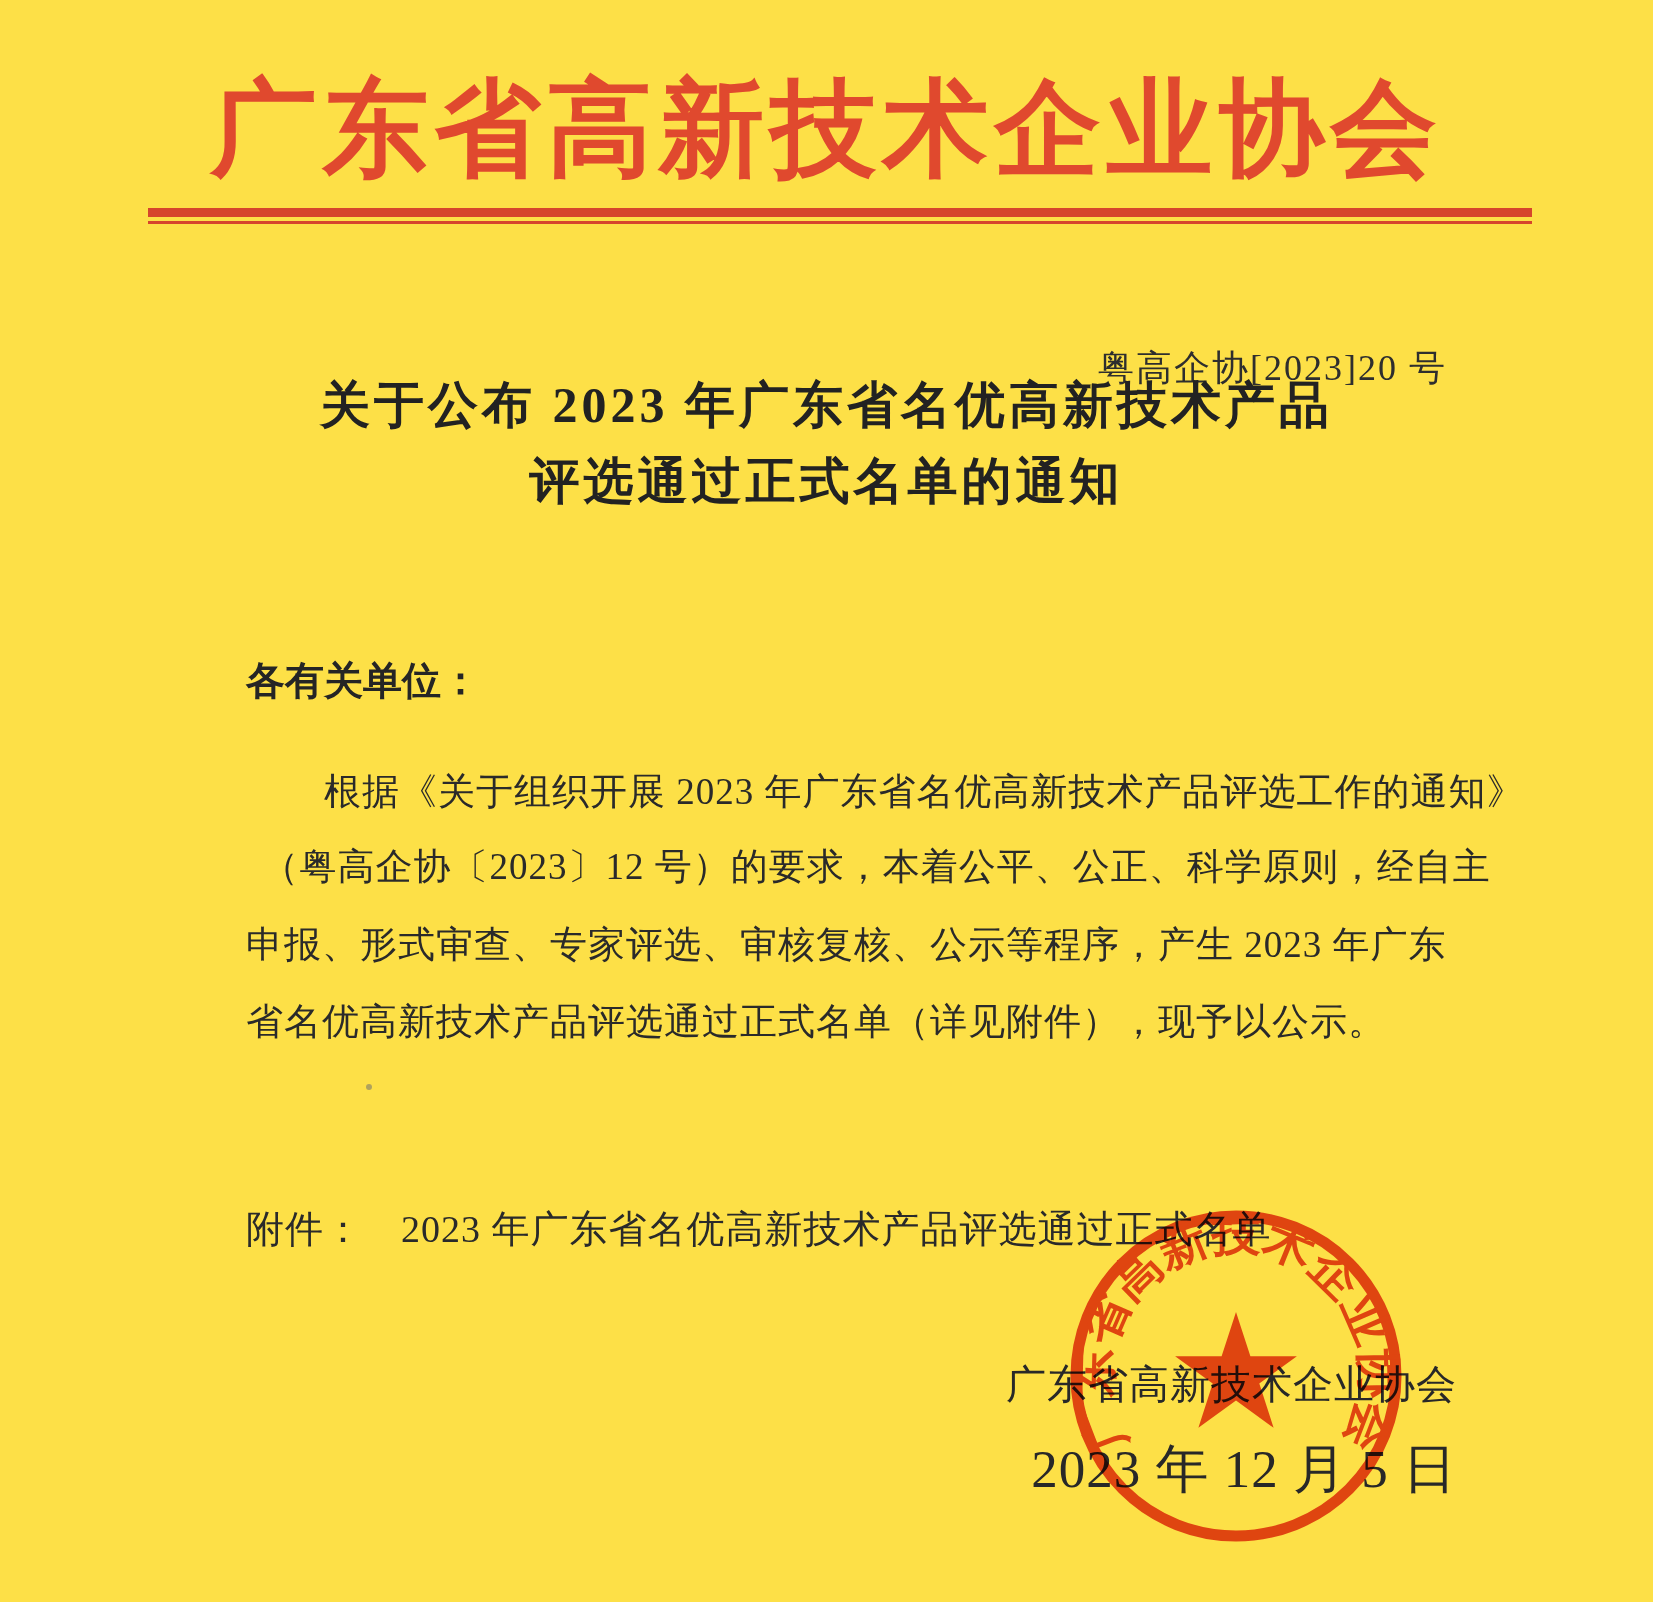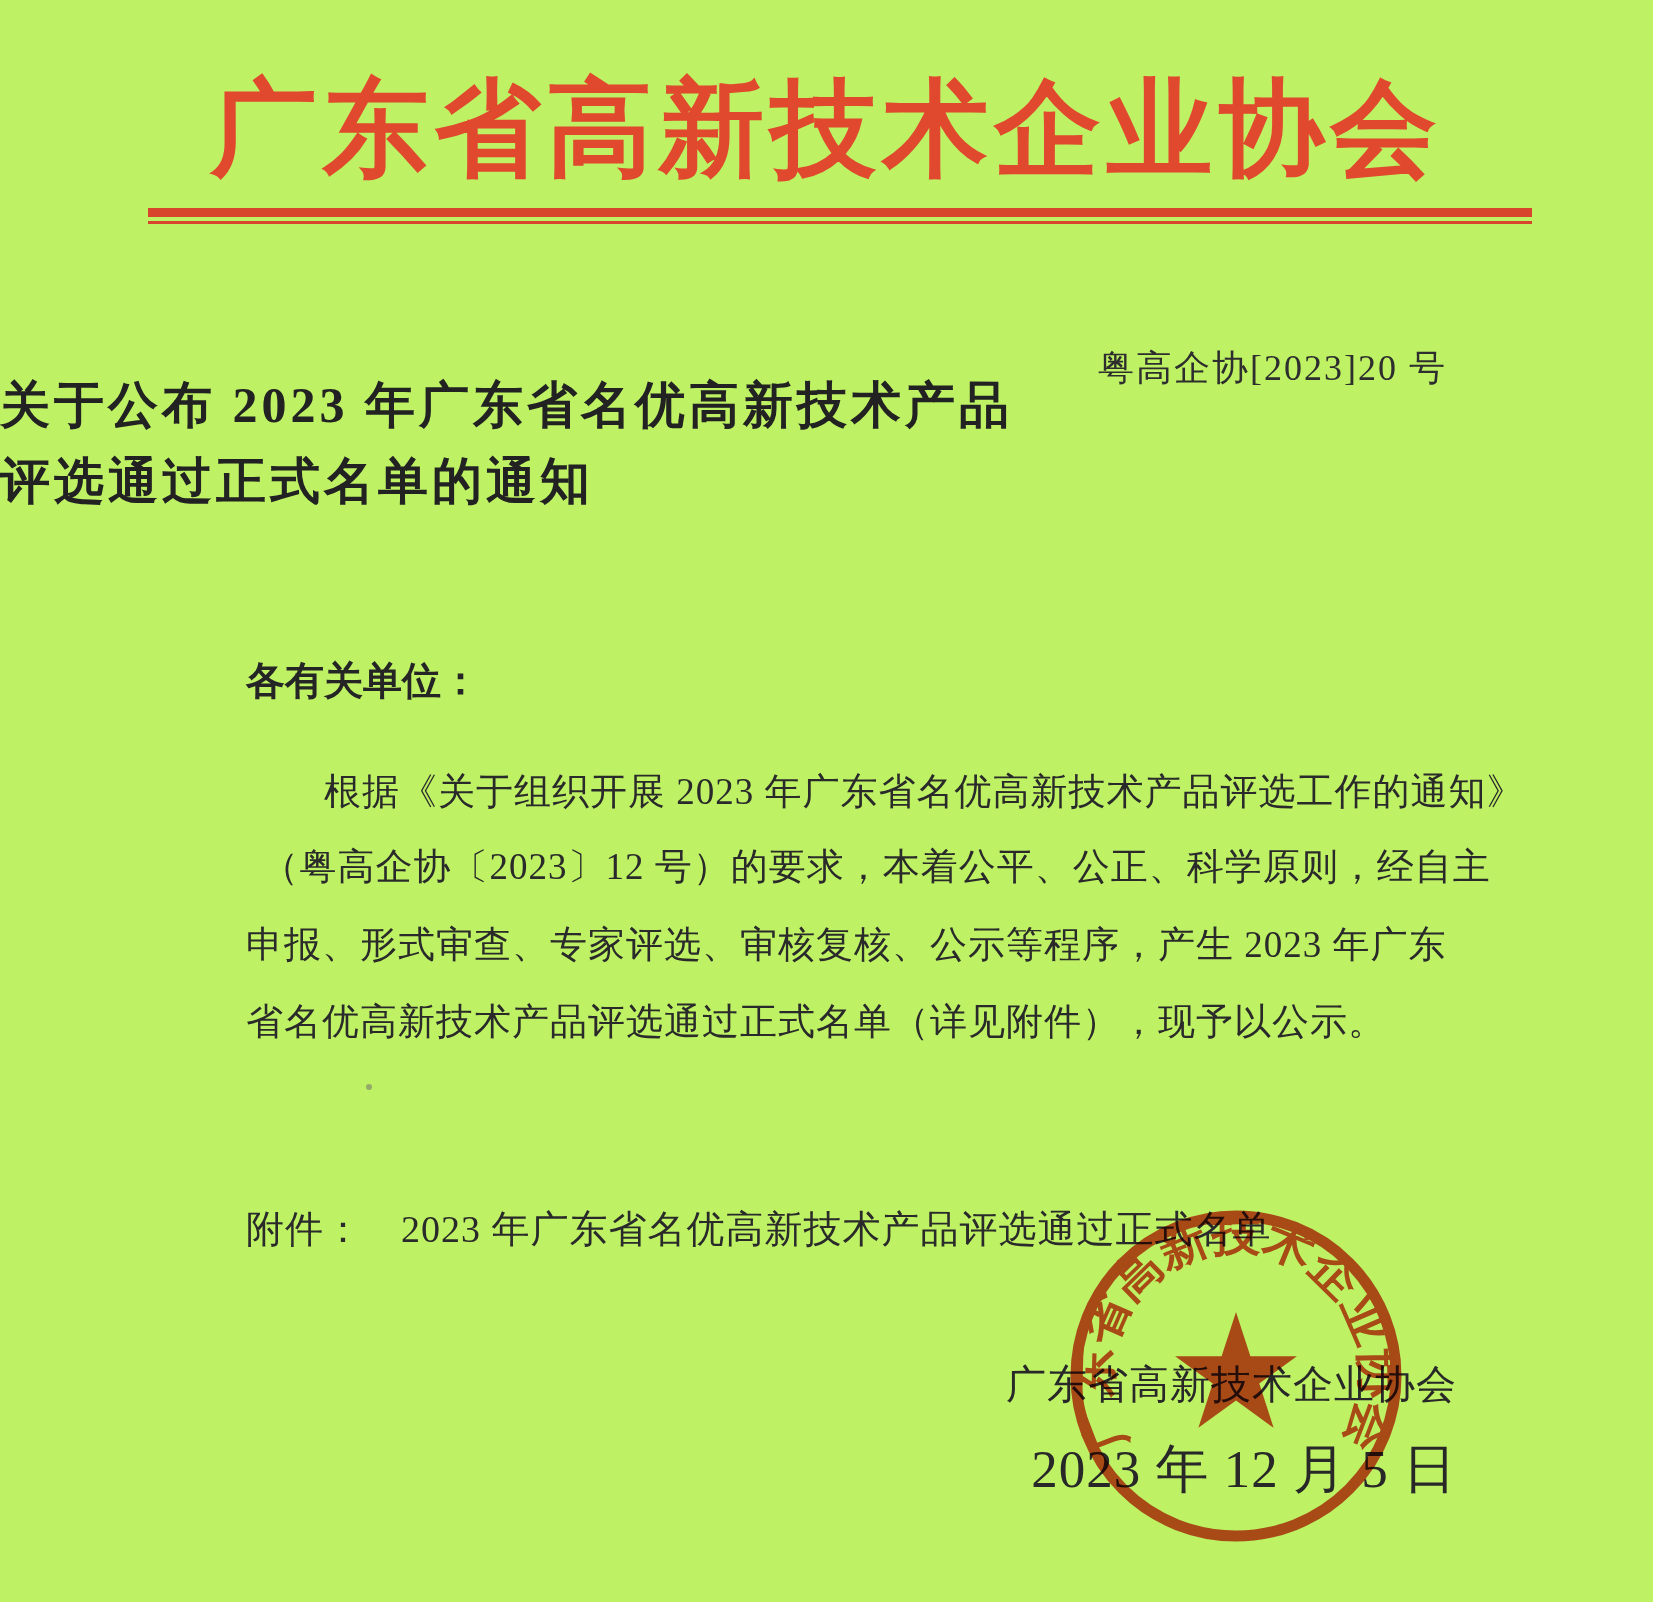--- a/index.html
+++ b/index.html
@@ -4,21 +4,21 @@
 <style>
   html, body {
     margin: 0;
     padding: 0;
     background: #ffffff;
   }
   .page {
     position: relative;
     width: 1653px;
     height: 1602px;
-    background: #bef264;
+    background: #fde047;
     overflow: hidden;
     font-family: "Liberation Serif", "DejaVu Serif", serif;
     color: #262626;
   }
   .org-header {
     position: absolute;
     top: 72px;
     left: 0;
     width: 100%;
     text-align: center;
@@ -52,20 +52,21 @@
     font-size: 36px;
     letter-spacing: 2px;
     color: #2e2e2e;
     white-space: nowrap;
     margin-top: 48px;
   }
   .notice-title {
     position: absolute;
     left: 0;
     width: 100%;
+    text-align: center;
     font-size: 50px;
     font-weight: bold;
     letter-spacing: 4px;
     color: #222222;
     white-space: nowrap;
     line-height: 1.1;
   }
   .title-l1 { top: 378px; }
   .title-l2 { top: 454px; }
   .salutation {

